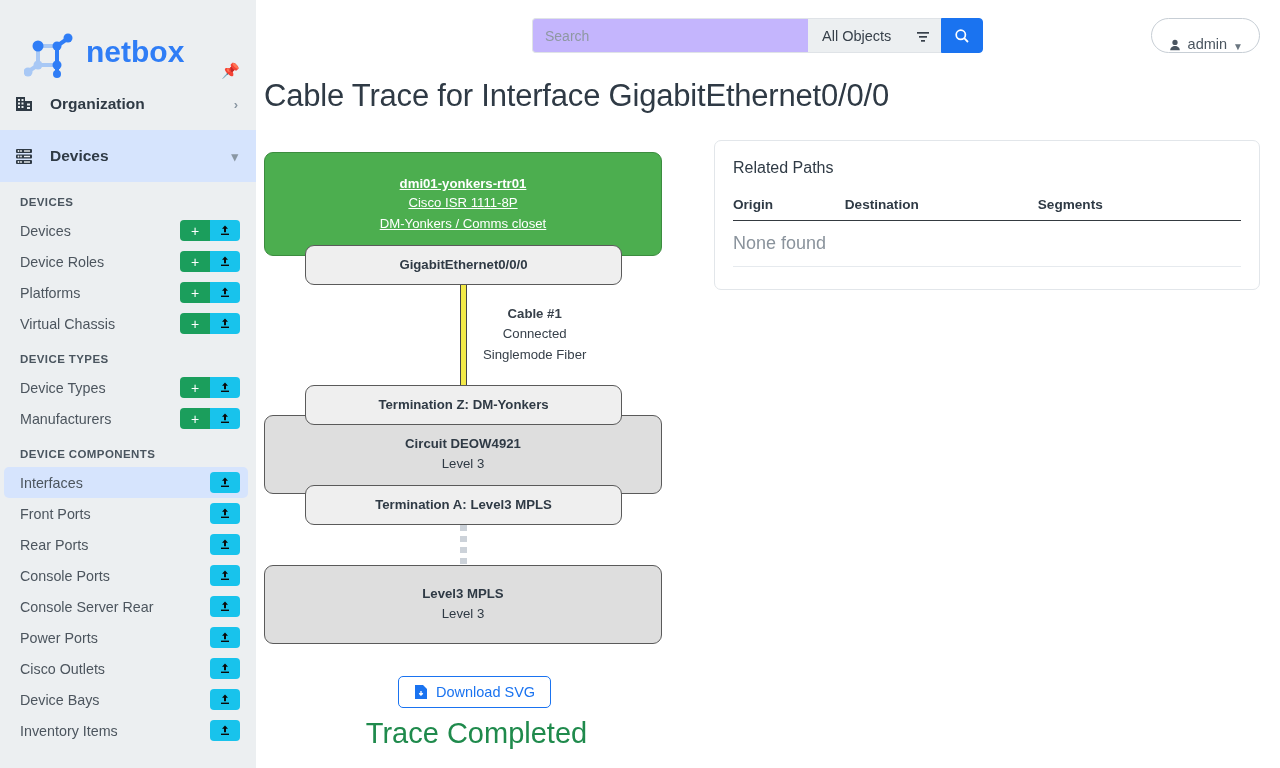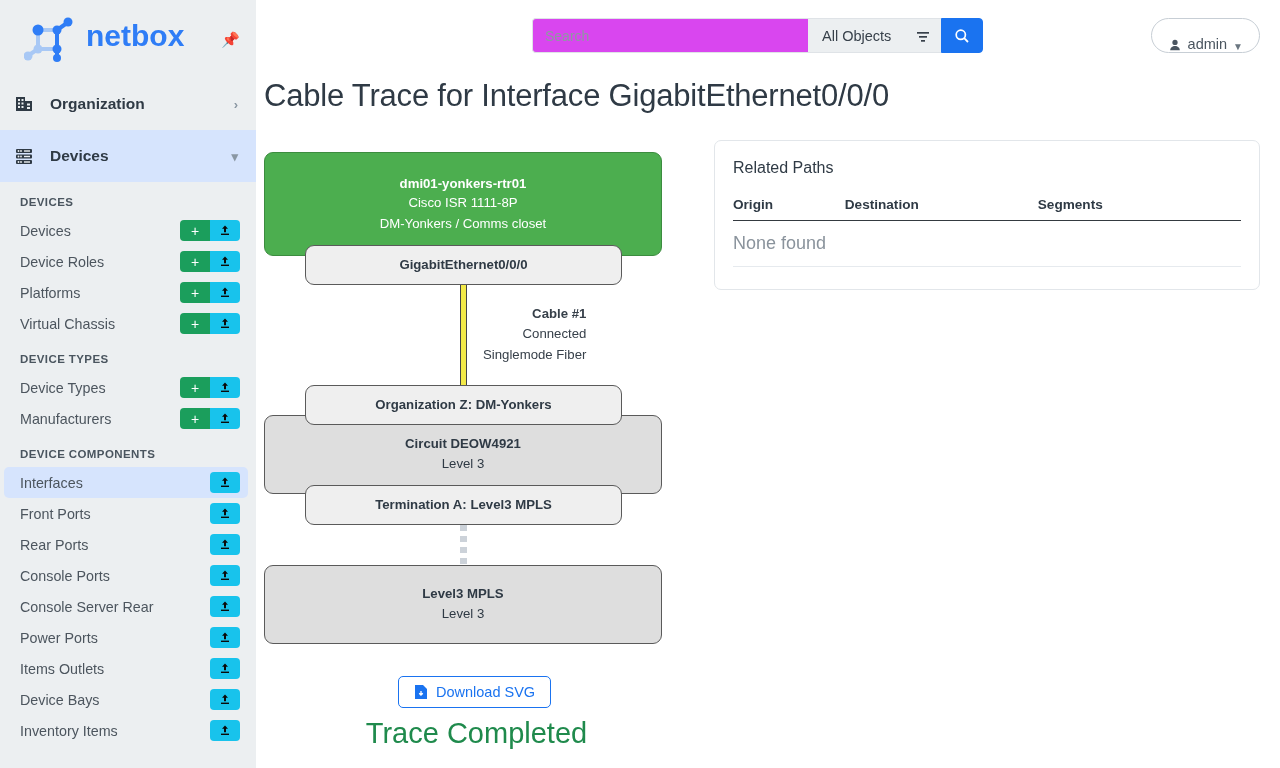--- a/index.html
+++ b/index.html
@@ -16,21 +16,21 @@
 
   
   .sidebar {
     width: 256px; min-width: 256px; height: 768px;
     background: #eceff1;
     overflow: hidden;
     position: relative;
   }
   .brand {
     height: 78px;
-    display: flex; align-items: center;
+    display: flex; align-items: flex-end;
     padding: 0 16px 0 24px;
     position: relative;
   }
   .brand-logo { display: flex; align-items: center; gap: 6px; }
   .brand-word { display: block; }
   .pin-icon { margin-left: auto; color: #fd7e14; font-size: 15px; line-height: 1; }
 
   .nav-group {
     display: flex; align-items: center;
     height: 52px;
@@ -85,21 +85,21 @@
   .search-wrap {
     position: absolute; left: 276px; top: 18px;
     display: flex; align-items: stretch; height: 35px;
   }
   .search-input {
     width: 276px; height: 35px;
     border: 1px solid #dfe3e7; border-right: none;
     border-radius: 4px 0 0 4px;
     padding: 0 12px; font-size: 14px; color: #37404a;
     font-family: "Liberation Sans", sans-serif;
-    background: #d946ef; outline: none;
+    background: #c4b5fd; outline: none;
   }
   .search-input::placeholder { color: #8e98a2; }
   .obj-select {
     display: flex; align-items: center; padding: 0 14px;
     background: #eceff1; border: 1px solid #dfe3e7; border-left: none; border-right: none;
     font-size: 14.5px; color: #37404a; cursor: pointer; white-space: nowrap;
   }
   .filter-btn {
     display: flex; align-items: center; justify-content: center;
     width: 36px; background: #eceff1;
@@ -136,30 +136,30 @@
   .node {
     position: absolute;
     border: 1px solid #5a5a5a;
     border-radius: 9px;
     text-align: center;
     display: flex; flex-direction: column; align-items: center; justify-content: center;
   }
   .node .n-title { font-size: 13.2px; font-weight: bold; line-height: 1.5; }
   .node .n-sub   { font-size: 13.2px; line-height: 1.55; }
 
-  .node-device { background: #4cae4f; border-color: #3c8c3f; color: #fff; }
+  .node-device { background: #4cae4f; border-color: #3c8c3f; color: #fff; text-decoration: underline; }
   .node-term   { background: #efefef; color: #2f3a45; }
   .node-gray   { background: #dedede; color: #2f3a45; }
 
   .cable-line {
     position: absolute;
     width: 7px; background: #f2e948;
     border-left: 1px solid #444; border-right: 1px solid #444;
   }
-  .cable-label { position: absolute; text-align: right; }
+  .cable-label { position: absolute; text-align: center; }
   .cable-label .c-title { font-size: 13.2px; font-weight: bold; line-height: 1.55; }
   .cable-label .c-sub   { font-size: 13.2px; line-height: 1.55; }
 
   .dash-conn { position: absolute; width: 7px; }
   .dash-conn i {
     display: block; width: 7px; height: 6px;
     background: #ccd2d9; margin-bottom: 5px;
   }
 
   .dl-btn {
@@ -414,21 +414,21 @@
           <div class="btn-grp">
             <div class="mini-btn mini-up only">
               <svg width="12" height="13" viewBox="0 0 12 13">
                 <path d="M6 1.5l3 3.2H7V8.3H5V4.7H3z" fill="#0b0b0b"></path>
                 <rect x="2" y="9.6" width="8" height="1.4" fill="#0b0b0b"></rect>
               </svg>
             </div>
           </div>
         </div>
         <div class="nav-item">
-          <span class="ilabel">Items Outlets</span>
+          <span class="ilabel">Cisco Outlets</span>
           <div class="btn-grp">
             <div class="mini-btn mini-up only">
               <svg width="12" height="13" viewBox="0 0 12 13">
                 <path d="M6 1.5l3 3.2H7V8.3H5V4.7H3z" fill="#0b0b0b"></path>
                 <rect x="2" y="9.6" width="8" height="1.4" fill="#0b0b0b"></rect>
               </svg>
             </div>
           </div>
         </div>
         <div class="nav-item">
@@ -511,21 +511,21 @@
             <div class="c-title">Cable #1</div>
             <div class="c-sub">Connected</div>
             <div class="c-sub">Singlemode Fiber</div>
           </div>
 
           <div class="node node-gray" style="left:0px; top:263px; width:398px; height:79px;">
             <div class="n-title">Circuit DEOW4921</div>
             <div class="n-sub">Level 3</div>
           </div>
           <div class="node node-term" style="left:41px; top:233px; width:317px; height:40px;">
-            <div class="n-title">Organization Z: DM-Yonkers</div>
+            <div class="n-title">Termination Z: DM-Yonkers</div>
           </div>
           <div class="node node-term" style="left:41px; top:333px; width:317px; height:40px;">
             <div class="n-title">Termination A: Level3 MPLS</div>
           </div>
 
           <div class="dash-conn" style="left:196px; top:373px;">
             <i></i>
               <i></i>
               <i></i>
               <i></i>

